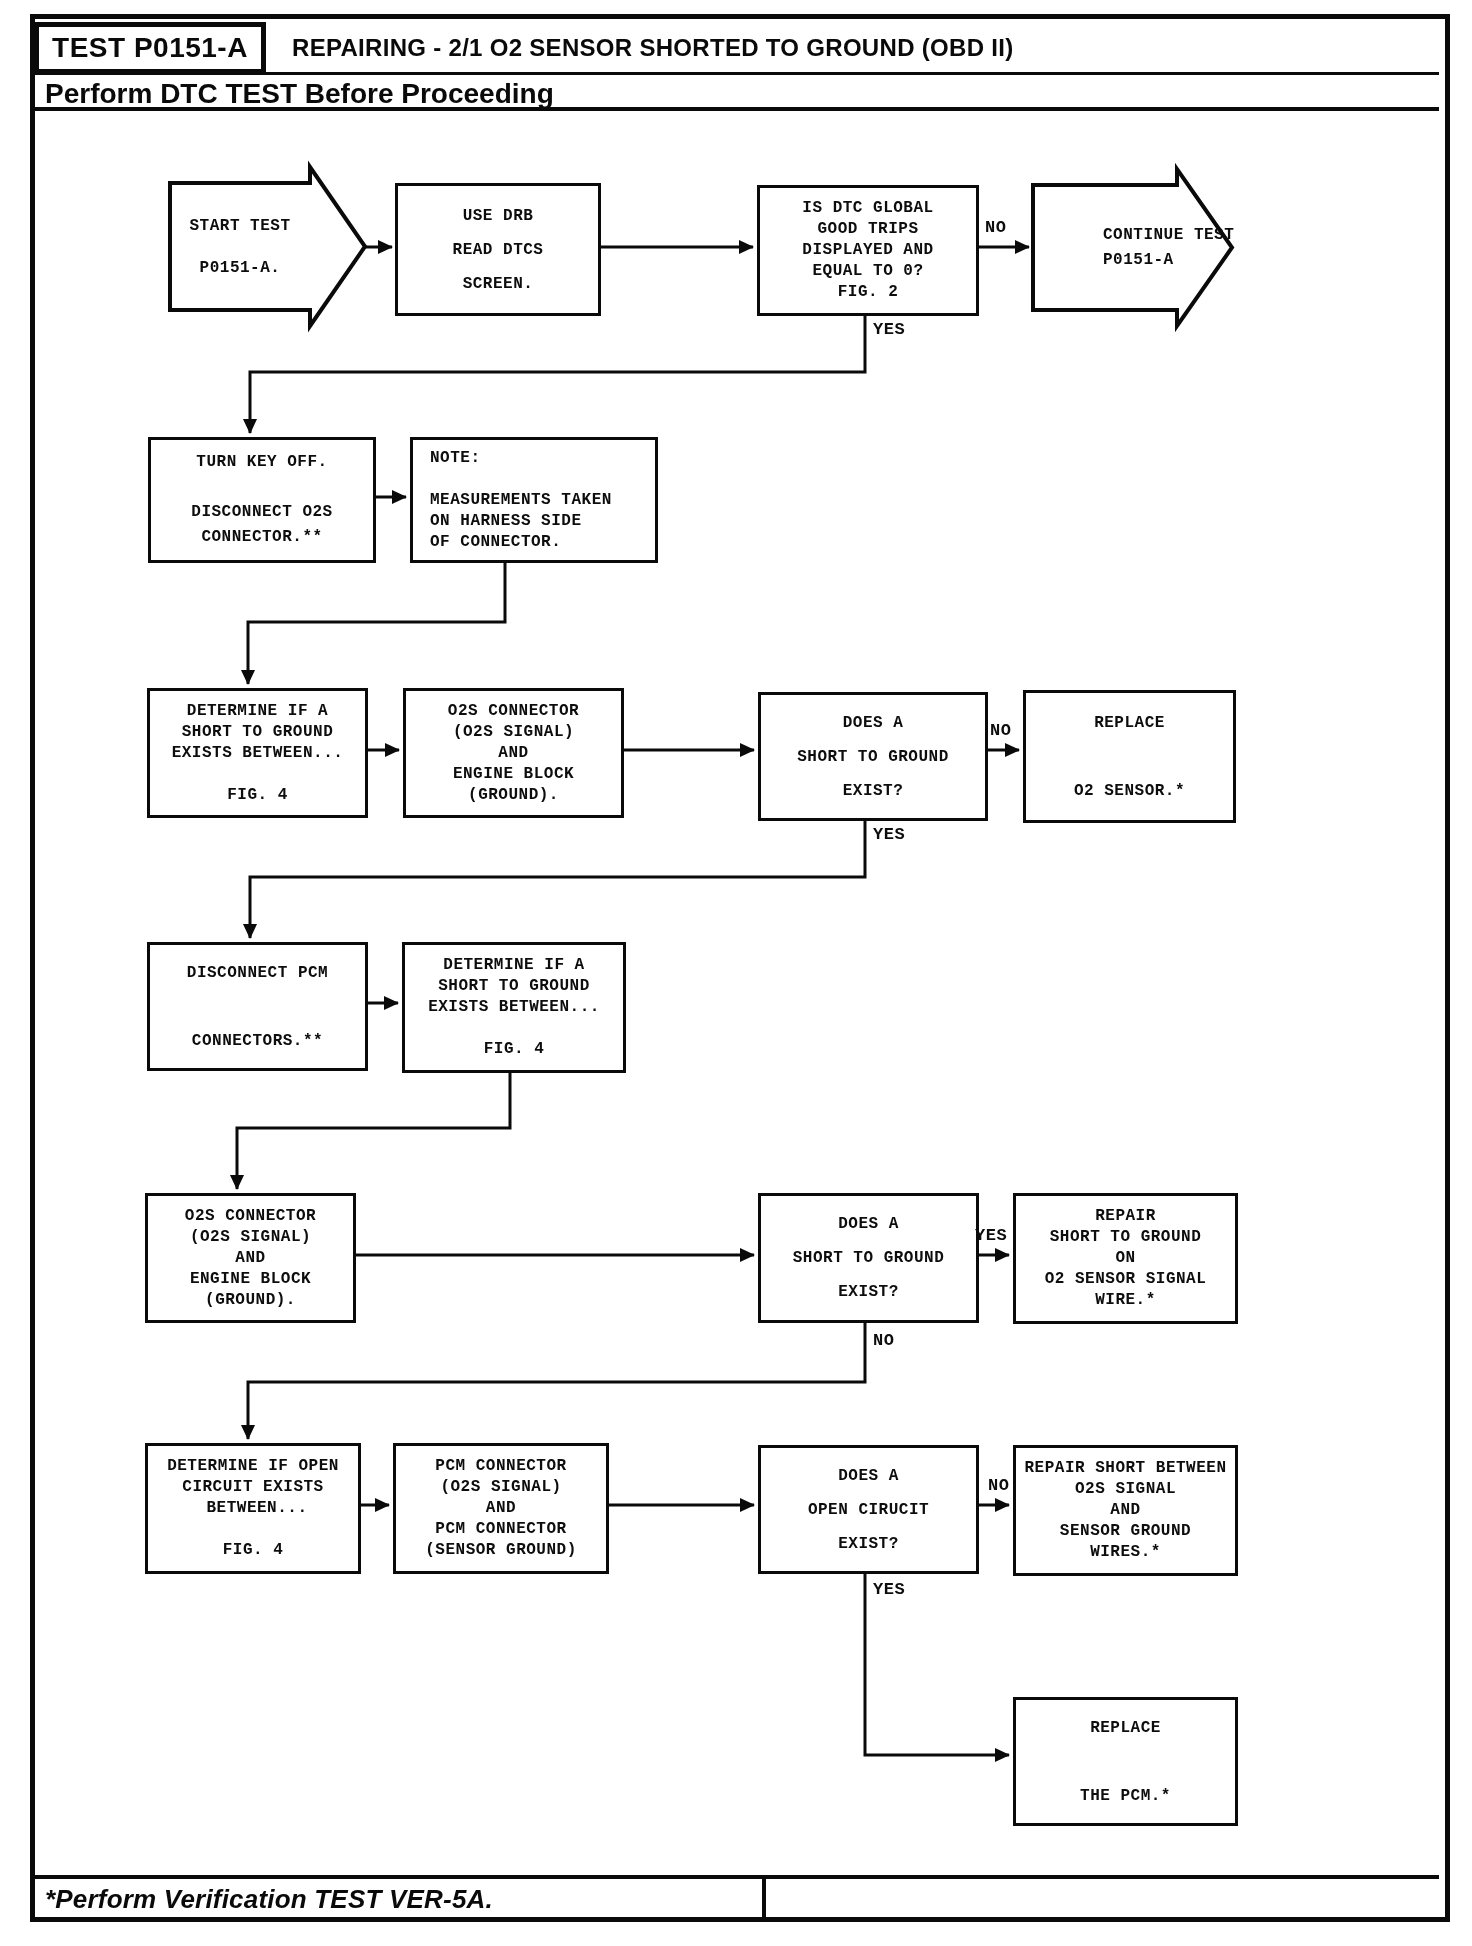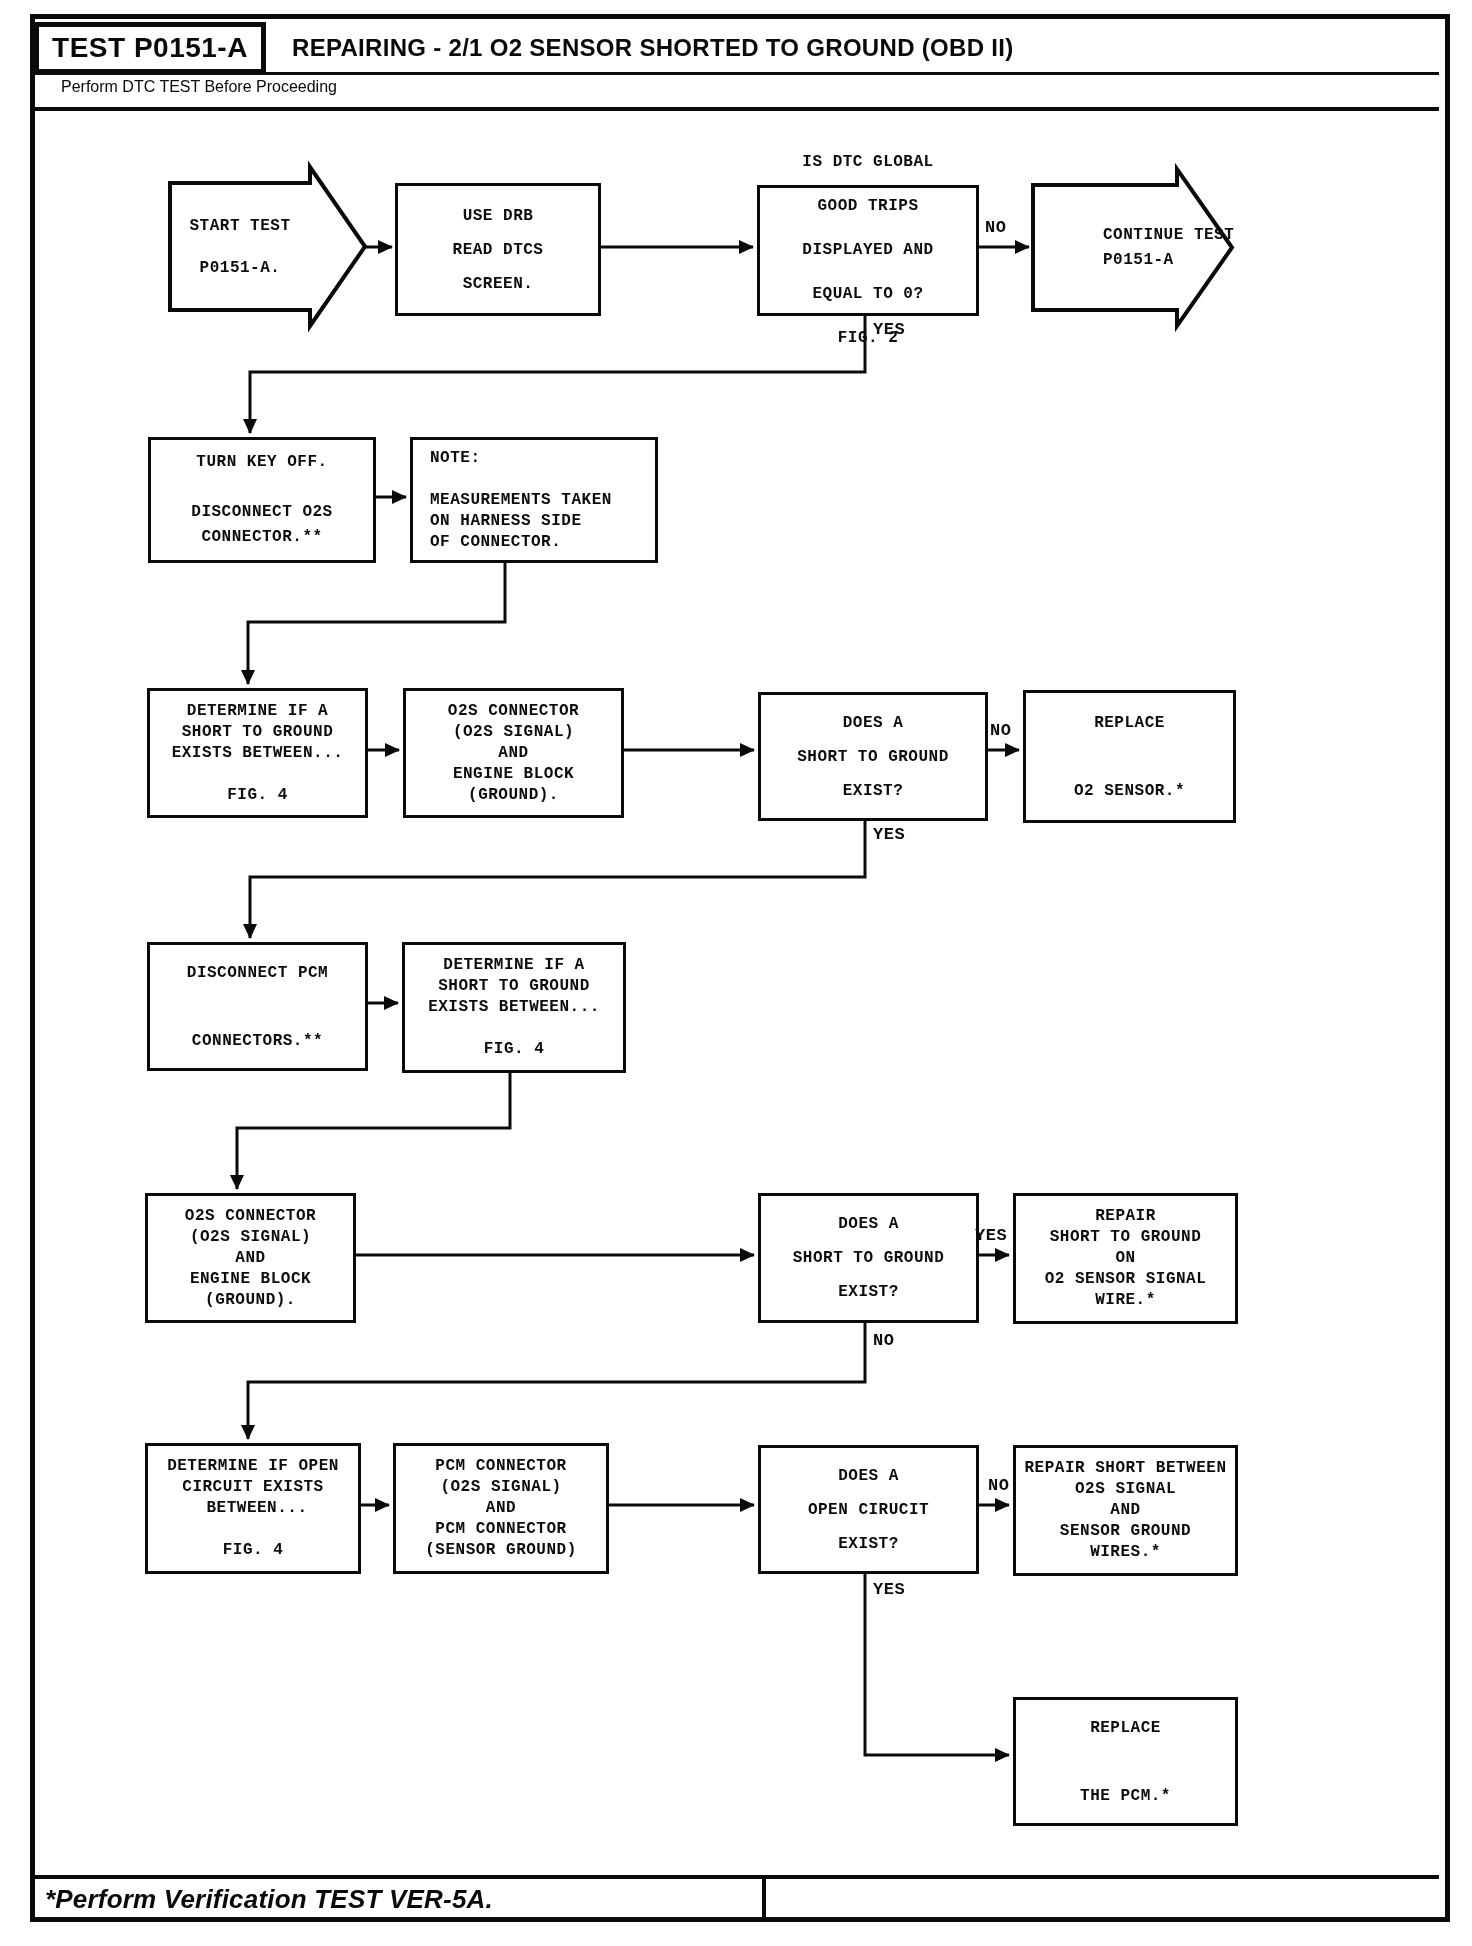--- a/index.html
+++ b/index.html
@@ -8,21 +8,21 @@
   .outer-border{position:absolute;left:30px;top:14px;width:1410px;height:1898px;
         border:5px solid #0a0a0a;background:#fff;}
   
   .test-id-box{position:absolute;left:34px;top:22px;width:222px;height:42px;border:5px solid #0a0a0a;
         display:flex;align-items:center;justify-content:center;font-size:28px;font-weight:bold;
         letter-spacing:.5px;background:#fff;}
   .header-title{position:absolute;left:292px;top:34px;font-size:24px;font-weight:bold;letter-spacing:.3px;}
   .rule{position:absolute;left:33px;width:1406px;background:#0a0a0a;}
   .rule.r1{top:72px;height:3px;}
   .rule.r2{top:107px;height:4px;}
-  .header-subtitle{position:absolute;left:45px;top:78px;font-size:16px;font-weight:normal;margin-left:16px;}
+  .header-subtitle{position:absolute;left:45px;top:78px;font-size:28px;font-weight:bold;}
   
   #fc-svg{position:absolute;left:0;top:0;width:1472px;height:1946px;}
   .node{position:absolute;border:3px solid #0a0a0a;background:#fff;display:flex;flex-direction:column;
         justify-content:center;align-items:center;text-align:center;
         font-family:"Liberation Mono","DejaVu Sans Mono",monospace;font-size:16px;font-weight:600;
         letter-spacing:.5px;color:#0d0d0d;}
   .node.shape{border:none;background:transparent;}
   .node.left{align-items:flex-start;text-align:left;padding-left:17px;}
   .nline{white-space:pre;}
   .nline.b{font-weight:800;}
@@ -81,21 +81,21 @@
   <div id="fc-nodes">
       <div class="node shape" style="left: 170px; top: 183px; width: 140px; height: 127px;">
         <div class="nline" style="height: 42px; line-height: 42px;">START TEST</div>
         <div class="nline" style="height: 42px; line-height: 42px;">P0151-A.</div>
       </div>
       <div class="node" style="left: 395px; top: 183px; width: 200px; height: 127px;">
         <div class="nline" style="height: 34px; line-height: 34px;">USE DRB</div>
         <div class="nline" style="height: 34px; line-height: 34px;">READ DTCS</div>
         <div class="nline" style="height: 34px; line-height: 34px;">SCREEN.</div>
       </div>
-      <div class="node" style="left: 757px; top: 185px; width: 216px; height: 125px; gap: 23px;">
+      <div class="node" style="left: 757px; top: 185px; width: 216px; height: 125px;">
         <div class="nline" style="height: 21px; line-height: 21px;">IS DTC GLOBAL</div>
         <div class="nline" style="height: 21px; line-height: 21px;">GOOD TRIPS</div>
         <div class="nline" style="height: 21px; line-height: 21px;">DISPLAYED AND</div>
         <div class="nline" style="height: 21px; line-height: 21px;">EQUAL TO 0?</div>
         <div class="nline" style="height: 21px; line-height: 21px;">FIG. 2</div>
       </div>
       <div class="node shape left" style="left: 1086px; top: 185px; width: 144px; height: 125px;">
         <div class="nline" style="height: 25px; line-height: 25px;">CONTINUE TEST</div>
         <div class="nline" style="height: 25px; line-height: 25px;">P0151-A</div>
       </div>

